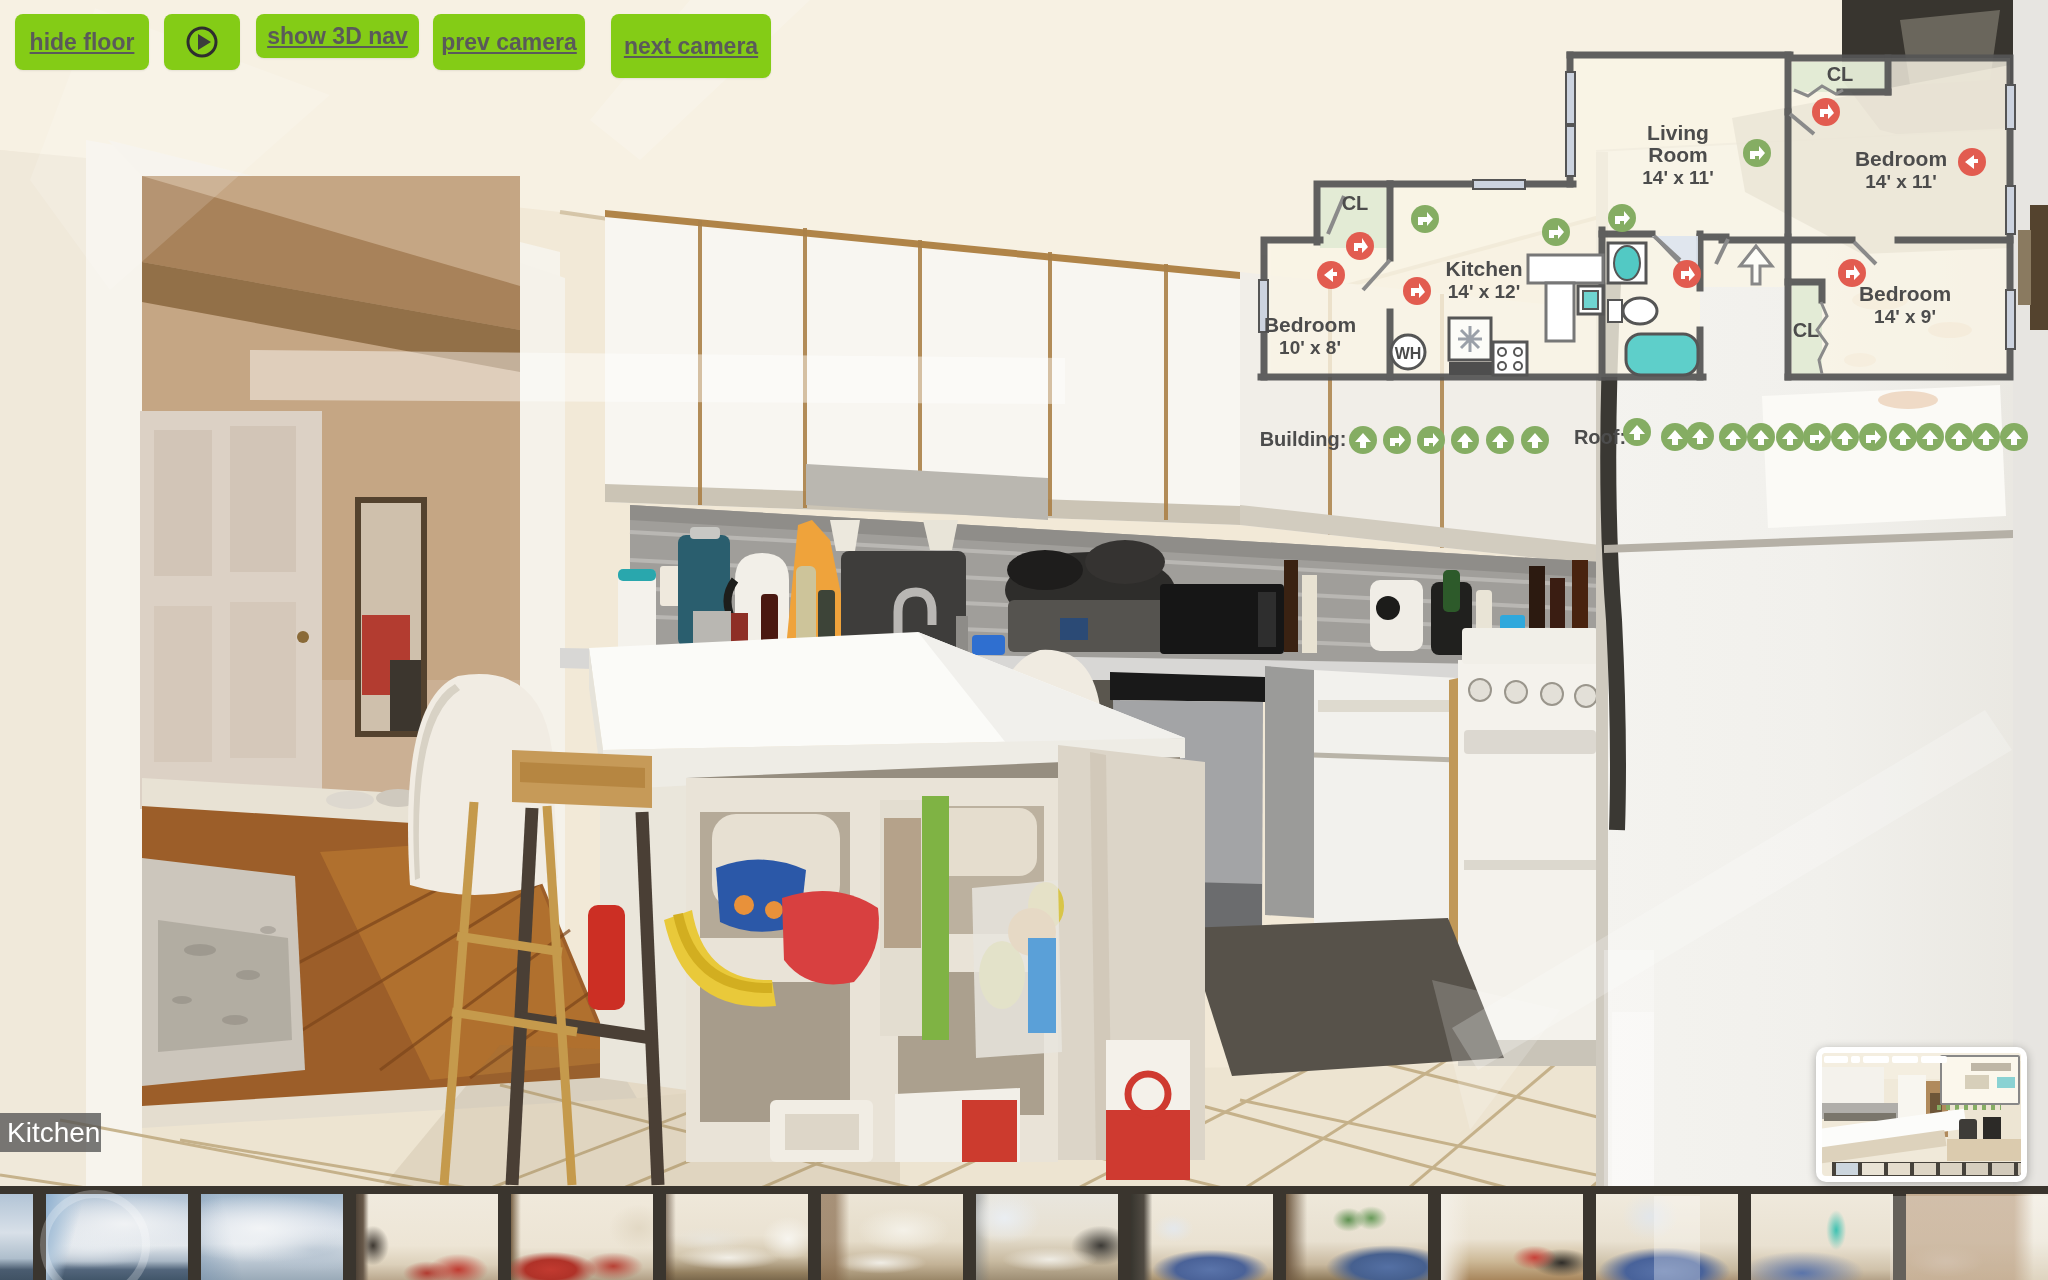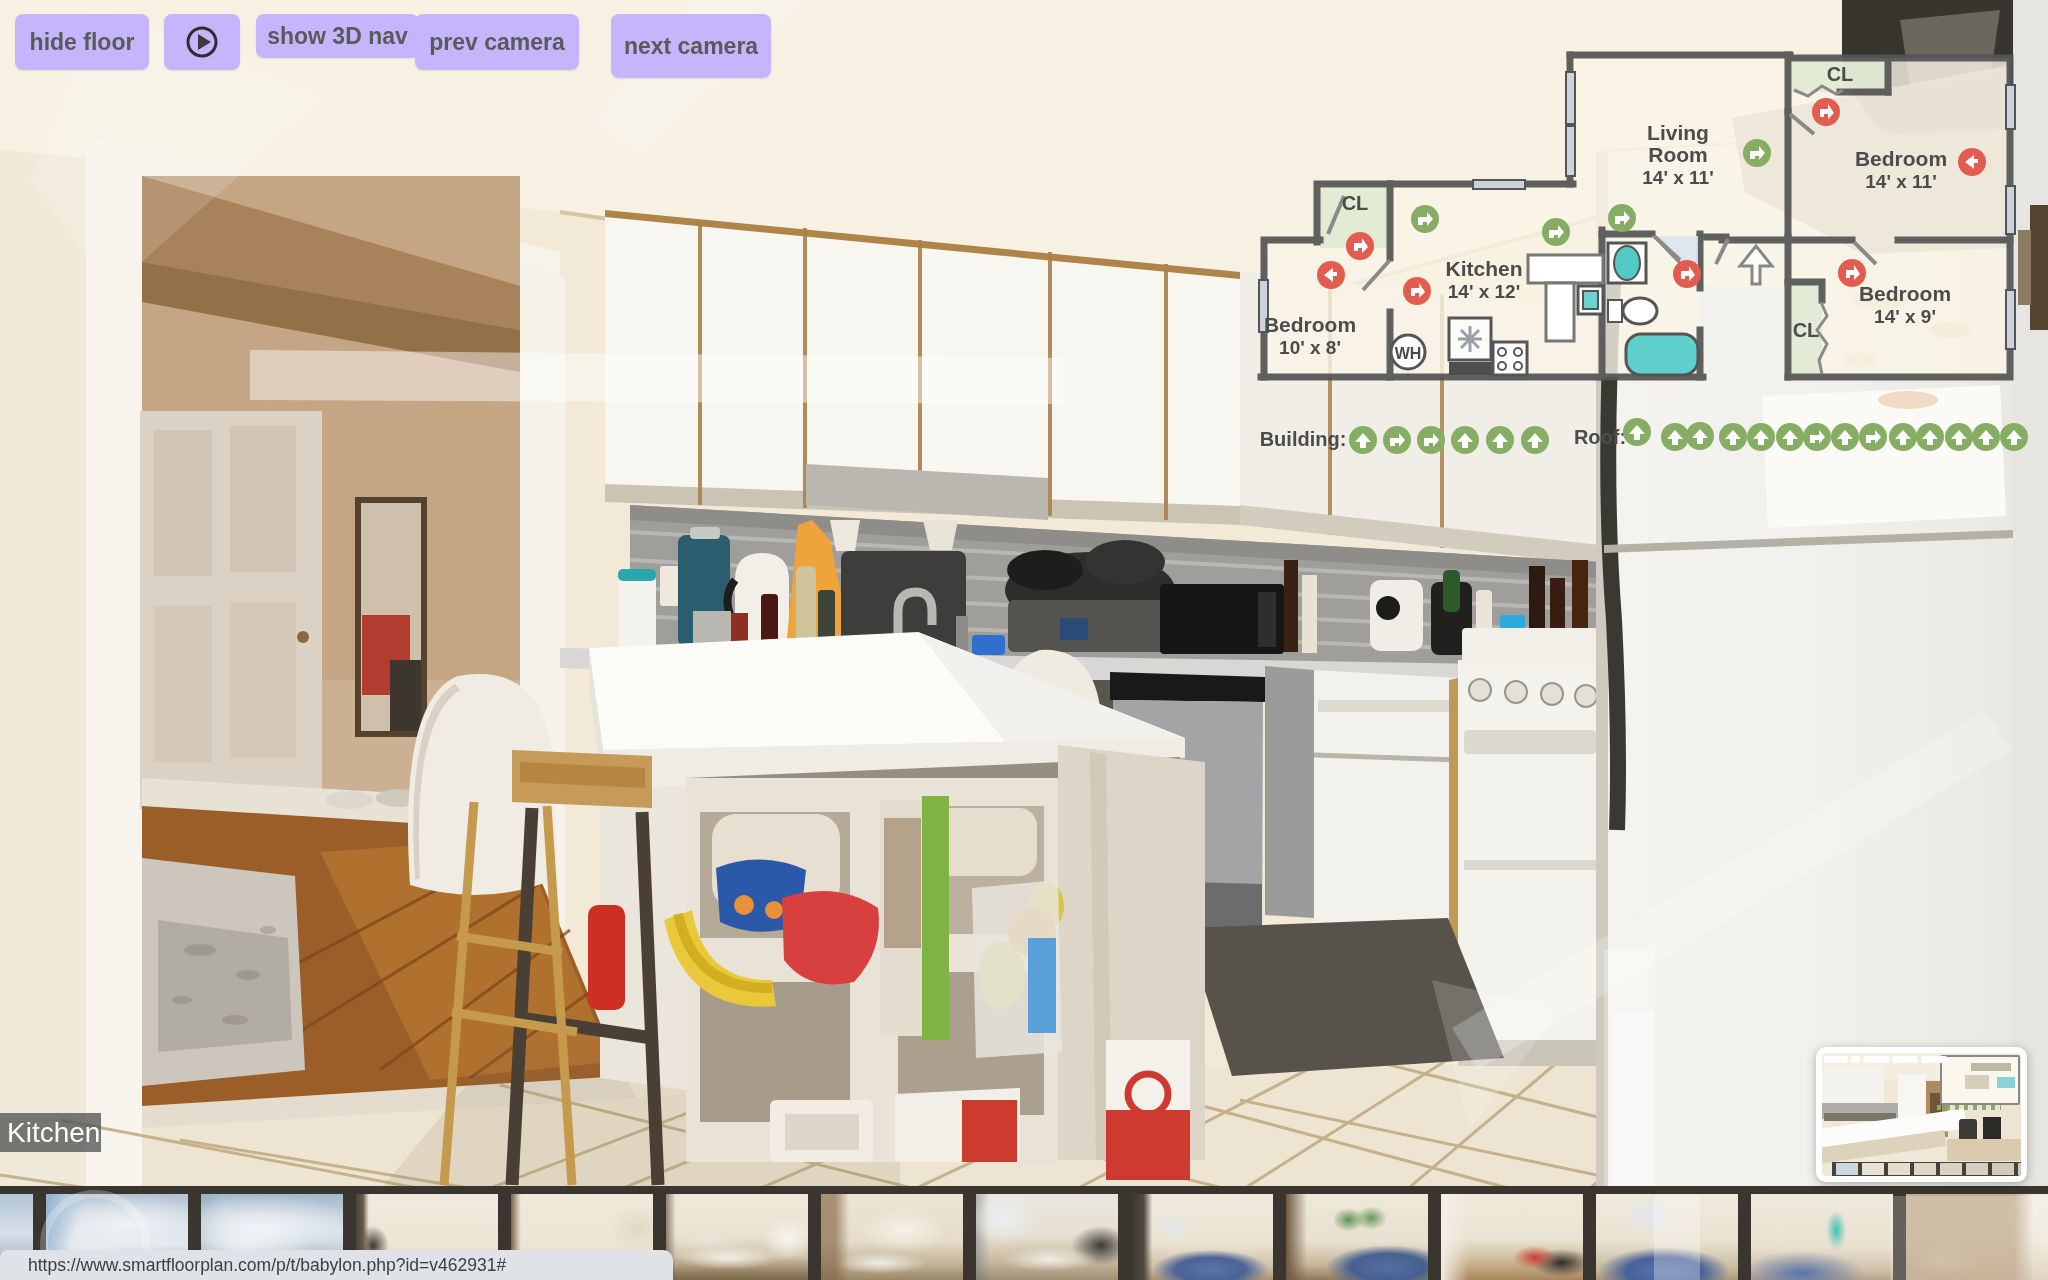--- a/index.html
+++ b/index.html
@@ -1,18 +1,18 @@
 <!DOCTYPE html>
 <html><head>
 <meta charset="utf-8">
 <style>
   html,body{margin:0;padding:0;background:#e8e6e2;}
   .stage{position:relative;width:2048px;height:1280px;overflow:hidden;font-family:"Liberation Sans",sans-serif;background:#f2e9d8;}
   .stage > svg{position:absolute;left:0;top:0;}
-  .btn{position:absolute;background:#c4b5fd;border-radius:8px;color:#5a5a5a;font-weight:700;font-size:23px;display:flex;align-items:center;justify-content:center;box-shadow:0 1px 2px rgba(0,0,0,0.08);}
+  .btn{position:absolute;background:#84cc16;border-radius:8px;color:#5a5a5a;font-weight:700;font-size:23px;display:flex;align-items:center;justify-content:center;box-shadow:0 1px 2px rgba(0,0,0,0.08);text-decoration:underline;}
   .thumb{position:absolute;top:1194px;width:142px;height:86px;}
 </style>
 </head>
 <body>
 <div class="stage">
 <svg class="photo" width="2048" height="1280" viewBox="0 0 2048 1280">
   <defs>
     <linearGradient id="fridgeg" x1="0" y1="0" x2="1" y2="0">
       <stop offset="0" stop-color="#f4f3ef"></stop>
       <stop offset="0.55" stop-color="#f1f0ec"></stop>
@@ -595,21 +595,21 @@
 
 <div class="btn" style="left:164px;top:14px;width:76px;height:56px;">
 <svg width="34" height="34" viewBox="0 0 34 34">
         <circle cx="17" cy="17" r="14" fill="none" stroke="#2e2e2e" stroke-width="3"></circle>
         <polygon points="13,9 26,17 13,25" fill="#3c3c3c"></polygon>
       </svg>
 </div>
 
 <div class="btn" style="left:256px;top:14px;width:163px;height:44px;">show 3D nav</div>
 
-<div class="btn" style="left:415px;top:14px;width:164px;height:56px;">prev camera</div>
+<div class="btn" style="left:433px;top:14px;width:152px;height:56px;">prev camera</div>
 
 <div class="btn" style="left:611px;top:14px;width:160px;height:64px;">next camera</div>
 
 <div style="position:absolute;left:0;top:1113px;width:101px;height:39px;background:rgba(85,85,85,0.78);color:#fff;font-size:28px;display:flex;align-items:center;padding-left:7px;box-sizing:border-box;">Kitchen</div>
 
 <div style="position:absolute;left:0;top:1186px;width:2048px;height:94px;background:#3a352e;"></div>
 
 <div class="thumb" style="left:0;width:33px;background:linear-gradient(180deg,#b2c4d6 0%,#d8e0e8 45%,#aebecc 75%,#4a5c70 88%,#405264 100%);"></div>
 
 <div class="thumb" style="left:46px;background:
@@ -691,21 +691,20 @@
 linear-gradient(90deg,rgba(160,120,80,0.55) 76%,rgba(160,120,80,0) 90%),
 radial-gradient(ellipse 38px 16px at 28% 78%,#f4f1ea 0%,rgba(244,241,234,0) 100%),
 linear-gradient(180deg,#f2ede2 0%,#ece6d8 55%,#d6c8ae 100%);"></div>
 
 <div style="position:absolute;left:40px;top:1190px;width:110px;height:110px;border:8px solid rgba(255,255,255,0.25);border-radius:50%;box-sizing:border-box;"></div>
 
 <div style="position:absolute;left:1654px;top:1196px;width:46px;height:84px;background:rgba(255,255,255,0.30);"></div>
 
 <div style="position:absolute;left:1890px;top:1196px;width:158px;height:84px;background:rgba(255,255,255,0.22);"></div>
 
-<div style="position:absolute;left:0;top:1250px;width:673px;height:30px;background:#dfe2e7;border-radius:8px 10px 0 0;color:#3c4043;font-size:17.5px;display:flex;align-items:center;padding-left:28px;box-sizing:border-box;">https://www.smartfloorplan.com/p/t/babylon.php?id=v462931#</div>
 
 <div style="position:absolute;left:1816px;top:1047px;width:211px;height:135px;background:#fff;border-radius:10px;box-shadow:0 2px 10px rgba(0,0,0,0.3);">
   <div style="position:absolute;left:6px;top:6px;width:199px;height:123px;background:#f0e9d9;border-radius:4px;overflow:hidden;">
 
     <div style="position:absolute;left:0;top:0;width:199px;height:26px;background:#f4eee0;"></div>
 
     <div style="position:absolute;left:0;top:14px;width:62px;height:42px;background:#f4f2ec;"></div>
 
     <div style="position:absolute;left:0;top:50px;width:76px;height:16px;background:#b0aeaa;"></div>
 

